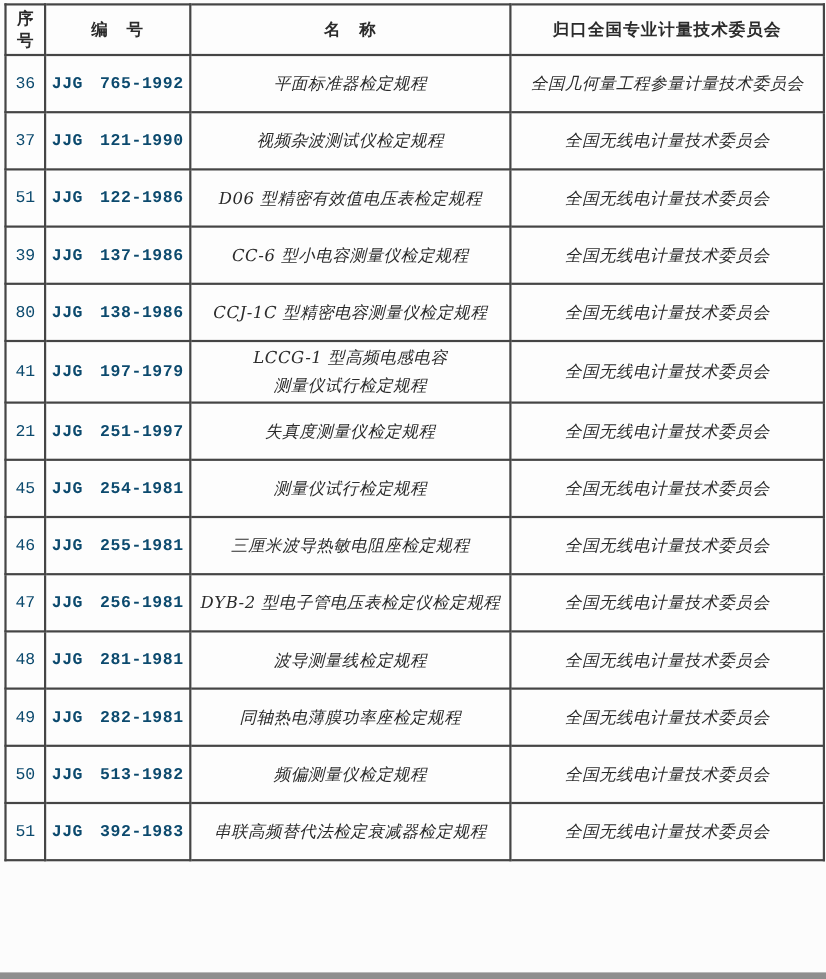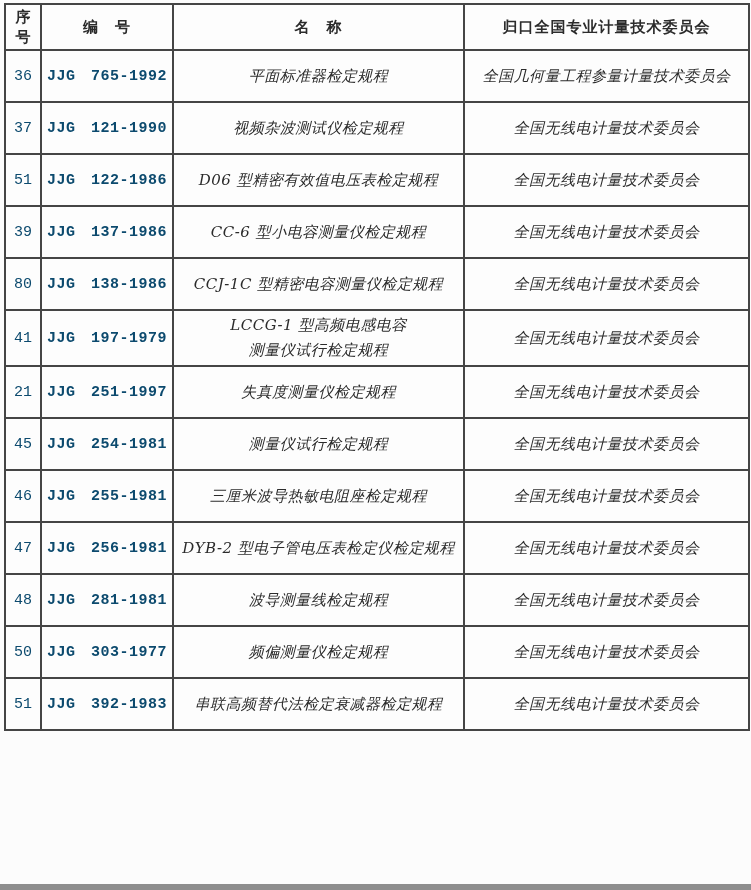--- a/index.html
+++ b/index.html
@@ -181,22 +181,30 @@
   </tr>
         <tr>
     <td class="c-seq">48</td>
     <td class="c-code">JJG 281-1981</td>
     <td class="c-name">
             <div class="name-line">波导测量线检定规程</div>
           </td>
     <td class="c-comm">全国无线电计量技术委员会</td>
   </tr>
         <tr>
+    <td class="c-seq">49</td>
+    <td class="c-code">JJG 282-1981</td>
+    <td class="c-name">
+            <div class="name-line">同轴热电薄膜功率座检定规程</div>
+          </td>
+    <td class="c-comm">全国无线电计量技术委员会</td>
+  </tr>
+        <tr>
     <td class="c-seq">50</td>
-    <td class="c-code">JJG 303-1977</td>
+    <td class="c-code">JJG 513-1982</td>
     <td class="c-name">
             <div class="name-line">频偏测量仪检定规程</div>
           </td>
     <td class="c-comm">全国无线电计量技术委员会</td>
   </tr>
         <tr>
     <td class="c-seq">51</td>
     <td class="c-code">JJG 392-1983</td>
     <td class="c-name">
             <div class="name-line">串联高频替代法检定衰减器检定规程</div>

